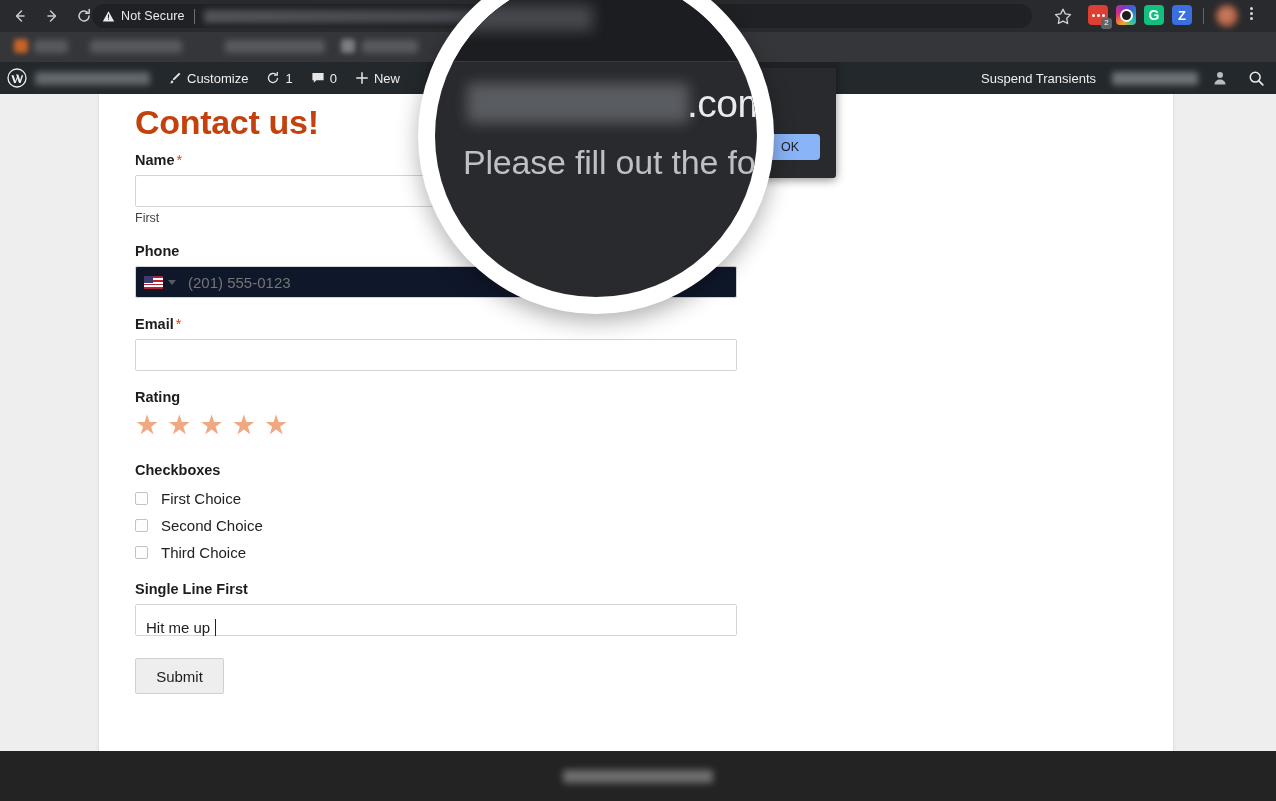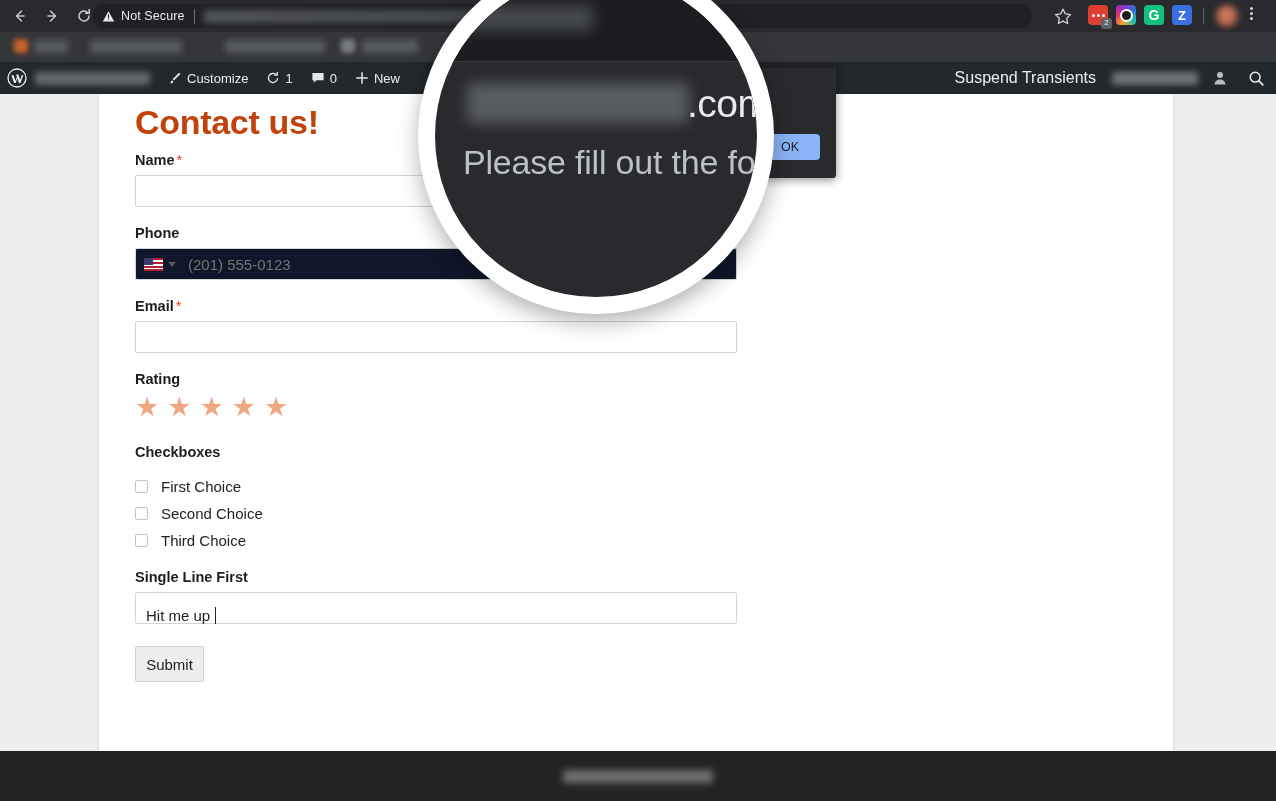--- a/index.html
+++ b/index.html
@@ -105,21 +105,21 @@
   }
   .wp-logo { margin-left: 6px; width: 22px; height: 22px; display: flex; align-items: center; justify-content: center; }
   .wp-site-blur {
     margin-left: 7px; width: 115px; height: 13px; border-radius: 2px;
     background: #6f7478; filter: blur(3.2px); opacity: .85;
   }
   .wp-item { display: flex; align-items: center; gap: 5px; margin-left: 18px; color: #eee; white-space: nowrap; }
   .wp-item .gl { font-size: 14px; line-height: 1; color: #e6e6e6; display: inline-flex; }
   .wp-spacer { flex: 1 1 auto; }
   .wp-right { display: flex; align-items: center; gap: 0; margin-right: 6px; }
-  .wp-suspend { font-size: 16px; color: #eee; white-space: nowrap; }
+  .wp-suspend { font-size: 13px; color: #eee; white-space: nowrap; }
   .wp-user-blur {
     margin-left: 16px; width: 86px; height: 13px; border-radius: 2px;
     background: #7b8084; filter: blur(3.2px); opacity: .85;
   }
   .wp-icon-btn { width: 28px; height: 28px; display: flex; align-items: center; justify-content: center; color: #eaeaea; margin-left: 8px; }
 
   
   .content-card {
     position: absolute; left: 99px; top: 32px; width: 1074px; height: 671px;
     background: #ffffff;
@@ -183,21 +183,21 @@
     display: inline-block; width: 1px; height: 17px; background: #222;
     vertical-align: -3px; margin-left: 5px;
   }
   .filled-text {
     position: absolute; left: 11px; top: 0; height: 32px;
     display: flex; align-items: flex-end; font-size: 15px; color: #1d1d1d;
     pointer-events: none;
   }
 
   .submit-btn {
-    margin-top: 22px; width: 69px; height: 36px;
+    margin-top: 22px; width: 89px; height: 36px;
     background: #eeeeee; border: 1px solid #d0d0d0; border-radius: 2px;
     font-size: 15px; color: #1d1d1d; font-family: "Liberation Sans", sans-serif;
     cursor: pointer;
   }
 
   .site-footer {
     position: absolute; left: 0; top: 689px; width: 1276px; height: 50px;
     background: #232323; display: flex; align-items: center; justify-content: center;
   }
   .footer-blur {
@@ -413,20 +413,21 @@
       <h1 class="page-title">Contact us!</h1>
 
       <div class="form">
 
         
         <div class="field">
           <label class="flabel">
             <span>Name</span><span class="req">*</span>
           </label>
           <input class="finput" type="text" value="" style="">
+          <span class="sub-label">First</span>
         </div>
 
         <div class="gap"></div>
 
         
         <div class="field">
           <label class="flabel">Phone</label>
           <div class="phone-wrap">
             <input class="phone-input" type="text" placeholder="(201) 555-0123" style="">
             <span class="flag-sel">
@@ -460,21 +461,21 @@
             <span class="star">★</span>
             <span class="star">★</span>
             <span class="star">★</span>
           </div>
         </div>
 
         <div class="gap" style="height:23px;"></div>
 
         
         <div class="field">
-          <label class="flabel" style="margin-bottom:18px;">Checkboxes</label>
+          <label class="flabel" style="margin-bottom:12px;">Checkboxes</label>
           <div class="cbrow">
             <span class="cbox"></span>
             <span class="cblabel">First Choice</span>
           </div>
           <div class="cbrow">
             <span class="cbox"></span>
             <span class="cblabel">Second Choice</span>
           </div>
           <div class="cbrow">
             <span class="cbox"></span>

